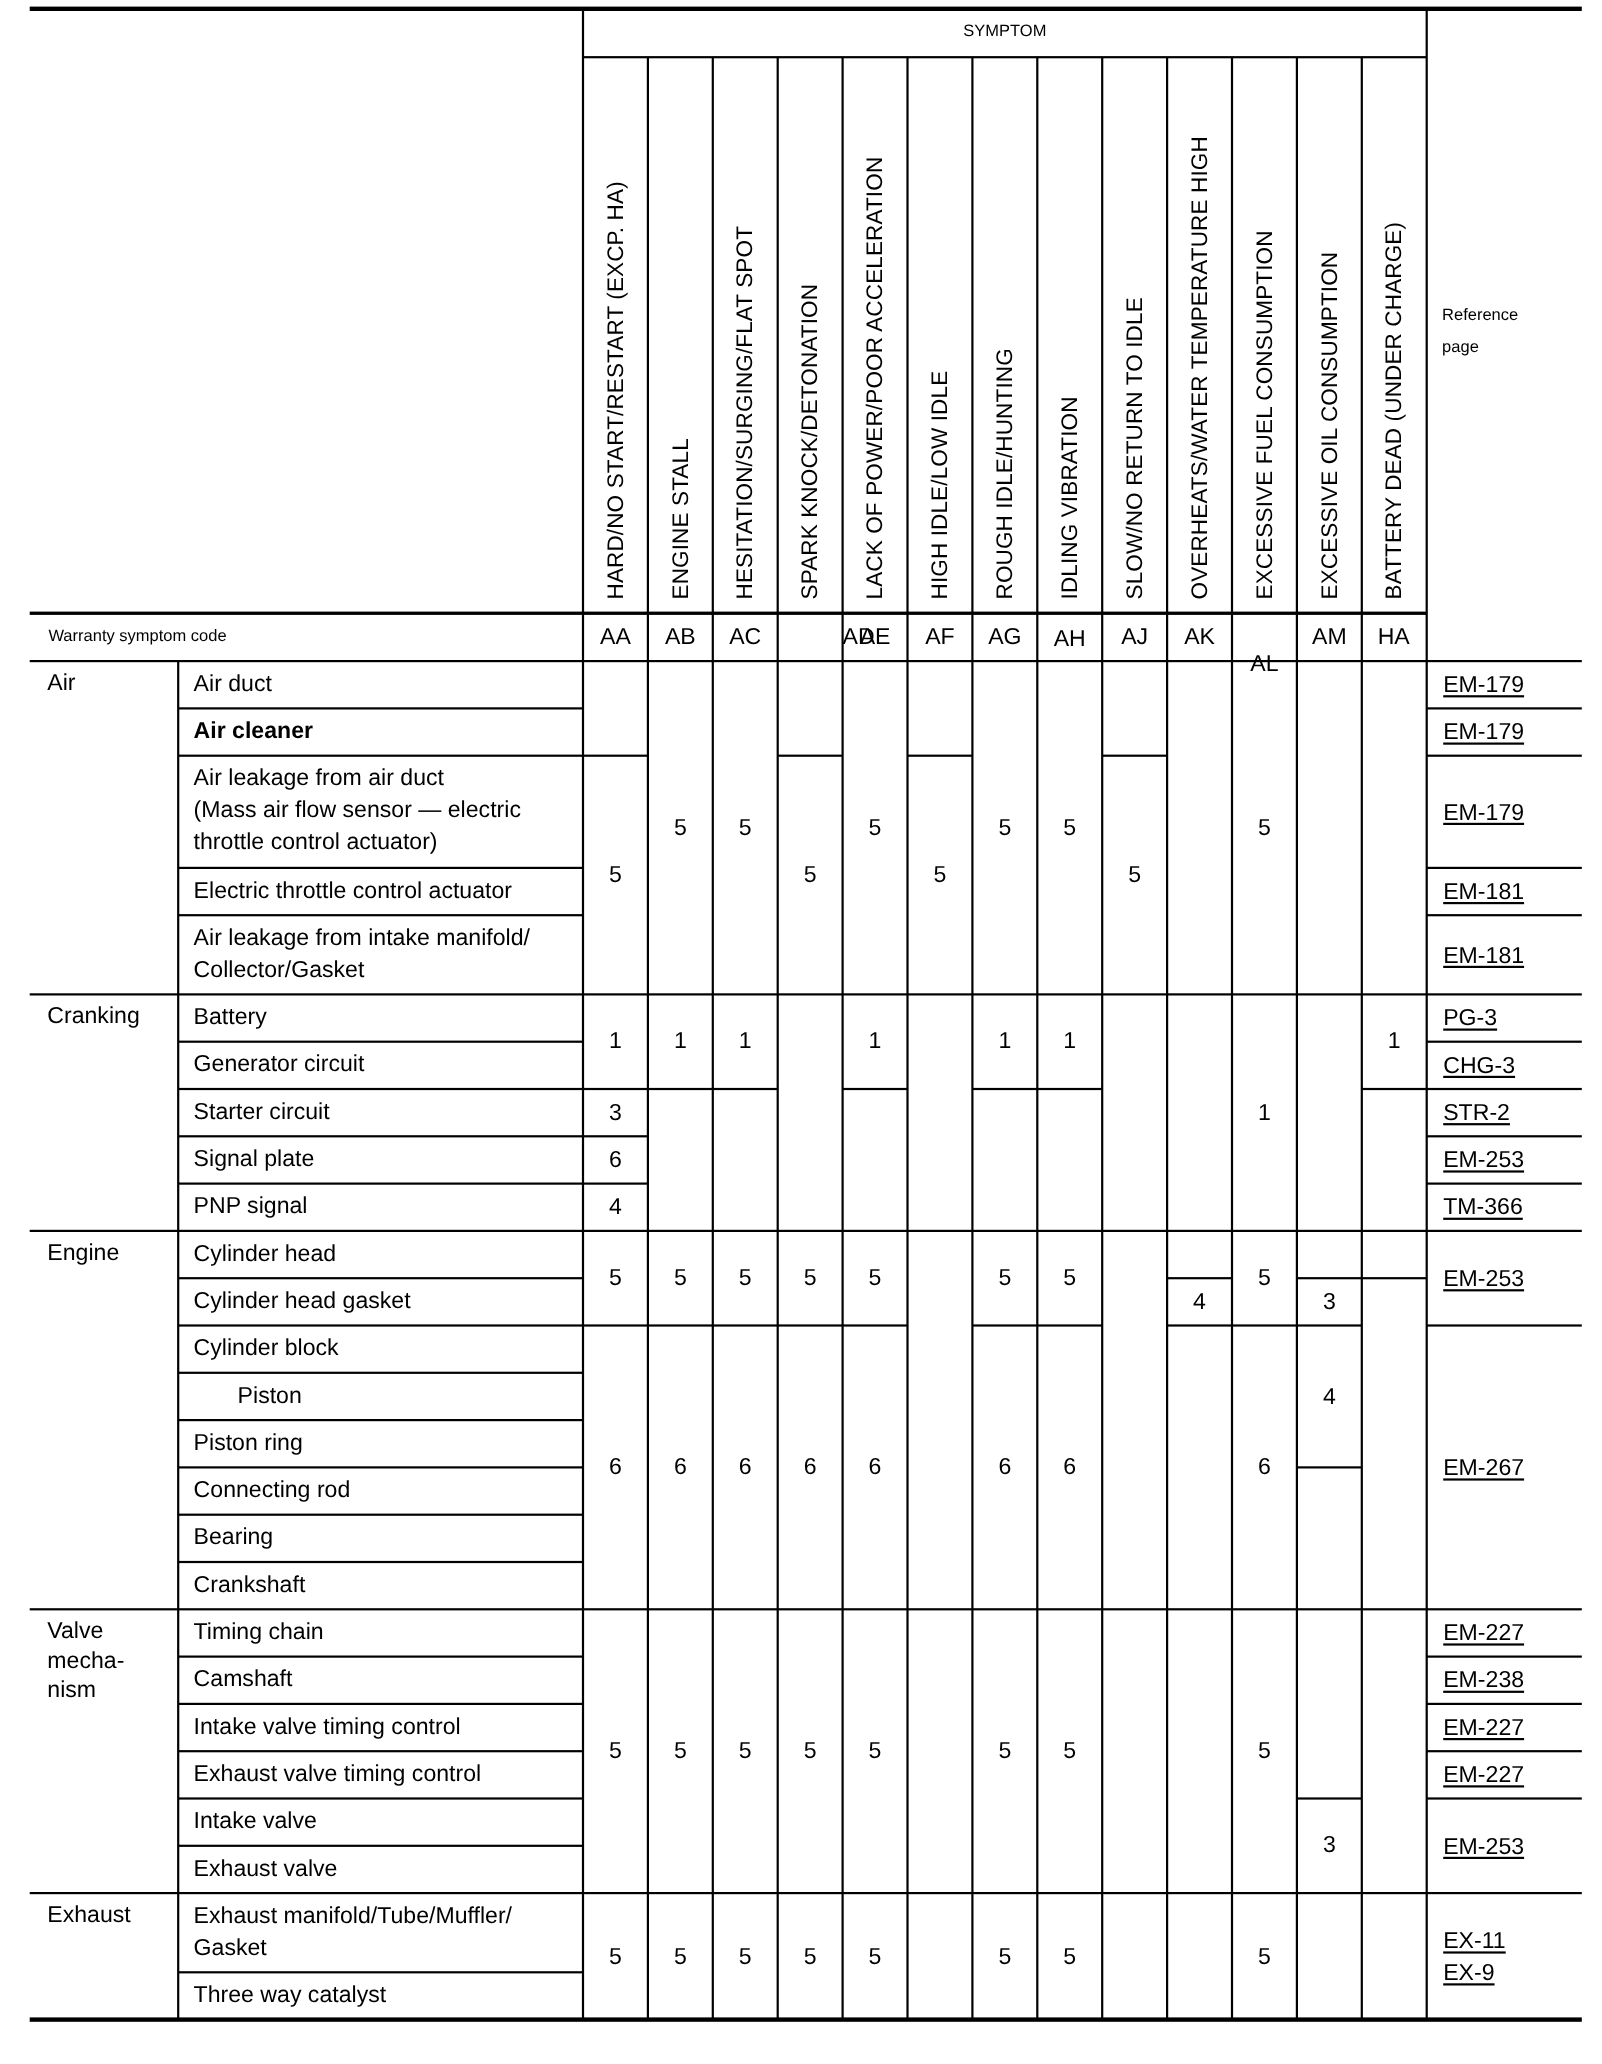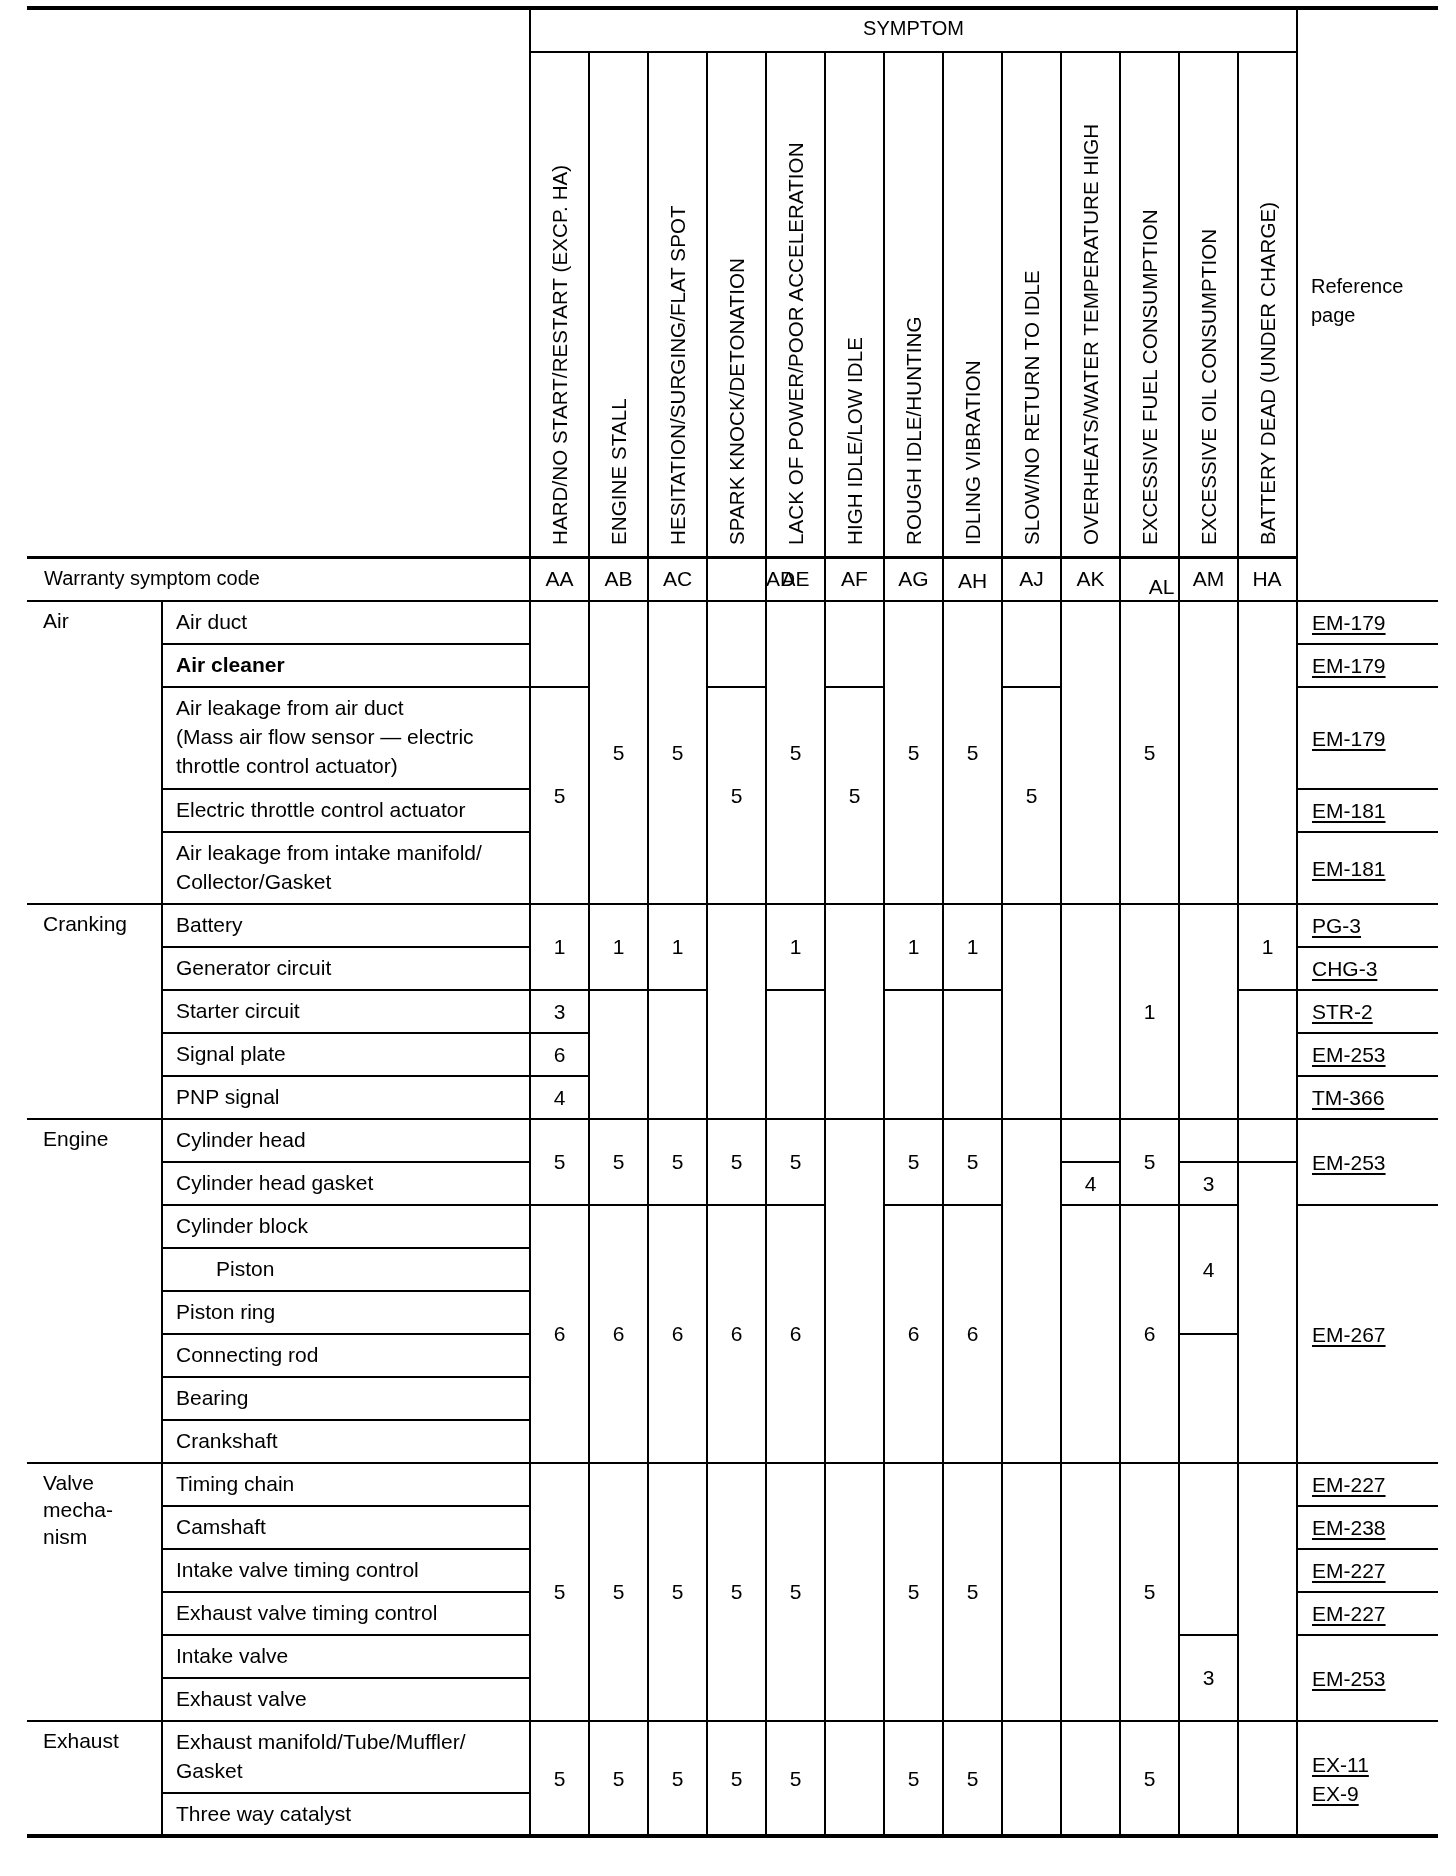--- a/index.html
+++ b/index.html
@@ -1,21 +1,21 @@
 <!DOCTYPE html>
 <html><head>
 <meta charset="utf-8">
 <style>
   html, body { margin:0; padding:0; background:#ffffff; }
   body { width:1456px; height:1876px; position:relative; overflow:hidden;
          font-family:"Liberation Sans", "DejaVu Sans", sans-serif; color:#000; }
   #table { position:absolute; left:0; top:0; width:1456px; height:1876px; }
   .hline { position:absolute; background:#000; }
   .vline { position:absolute; background:#000; }
-  .txt { position:absolute; font-size:20px; line-height:29px; white-space:nowrap; }
+  .txt { position:absolute; font-size:15px; line-height:29px; white-space:nowrap; }
   .cell { position:absolute; display:flex; align-items:center; justify-content:center;
           font-size:21px; box-sizing:border-box; }
   .item { position:absolute; font-size:21px; line-height:29px; padding-left:14px;
           padding-top:6px; box-sizing:border-box; }
   .cat { position:absolute; font-size:21px; line-height:27px; padding-left:16px; padding-top:6px;
          box-sizing:border-box; }
   .ref { position:absolute; font-size:21px; line-height:29px; padding-left:15px; box-sizing:border-box;
          display:flex; flex-direction:column; justify-content:center; }
   .ref a { color:#000; text-decoration:underline; text-decoration-thickness:2px; text-underline-offset:3px; }
   .rot { position:absolute; transform-origin:0 0; transform:rotate(-90deg); font-size:20.5px;
@@ -195,21 +195,21 @@
       <div class="code" style="left: 825px; top: 557px; width: 59px; height: 44px;">AF</div>
       <div class="rot" style="left: 902px; top: 545px;">ROUGH IDLE/HUNTING</div>
       <div class="code" style="left: 884px; top: 557px; width: 59px; height: 44px;">AG</div>
       <div class="rot" style="left: 961px; top: 545px;">IDLING VIBRATION</div>
       <div class="code" style="left: 943px; top: 557px; width: 59px; height: 48px;">AH</div>
       <div class="rot" style="left: 1020px; top: 545px;">SLOW/NO RETURN TO IDLE</div>
       <div class="code" style="left: 1002px; top: 557px; width: 59px; height: 44px;">AJ</div>
       <div class="rot" style="left: 1079px; top: 545px;">OVERHEATS/WATER TEMPERATURE HIGH</div>
       <div class="code" style="left: 1061px; top: 557px; width: 59px; height: 44px;">AK</div>
       <div class="rot" style="left: 1138px; top: 545px;">EXCESSIVE FUEL CONSUMPTION</div>
-      <div class="code" style="left: 1120px; top: 565px; width: 59px; height: 44px; margin-left: 12px;">AL</div>
+      <div class="code" style="left: 1120px; top: 582px; width: 59px; height: 44px;">AL</div>
       <div class="rot" style="left: 1197px; top: 545px;">EXCESSIVE OIL CONSUMPTION</div>
       <div class="code" style="left: 1179px; top: 557px; width: 59px; height: 44px;">AM</div>
       <div class="rot" style="left: 1256px; top: 545px;">BATTERY DEAD (UNDER CHARGE)</div>
       <div class="code" style="left: 1238px; top: 557px; width: 58px; height: 44px;">HA</div>
     </div>
   <div id="body-layer">
       <div class="cat" style="left: 27px; top: 601px; width: 135px; height: 303px; white-space: pre-line;">Air</div>
       <div class="cat" style="left: 27px; top: 904px; width: 135px; height: 215px; white-space: pre-line;">Cranking</div>
       <div class="cat" style="left: 27px; top: 1119px; width: 135px; height: 344px; white-space: pre-line;">Engine</div>
       <div class="cat" style="left: 27px; top: 1463px; width: 135px; height: 258px; white-space: pre-line;">Valve

